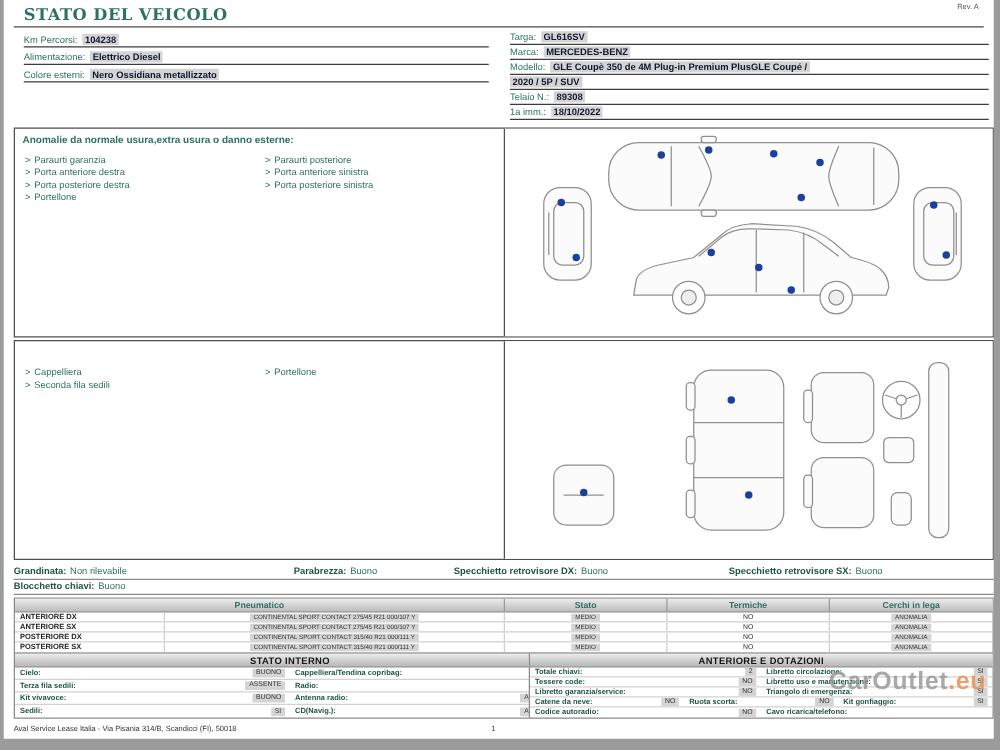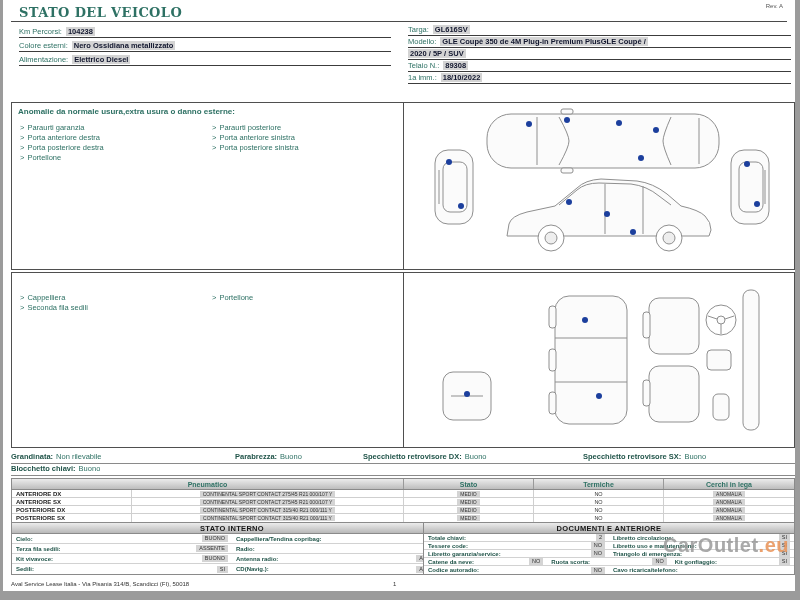--- a/index.html
+++ b/index.html
@@ -81,37 +81,41 @@
   <div class="top-rule"></div>
 
   <div class="info-left">
 
       <div class="info-row">
         <span class="ilabel">Km Percorsi:</span>
         <span class="ivalue">104238</span>
       </div>
 
       <div class="info-row">
+        <span class="ilabel">Alimentazione:</span>
+        <span class="ivalue">Elettrico Diesel</span>
+      </div>
+
+      <div class="info-row">
         <span class="ilabel">Colore esterni:</span>
         <span class="ivalue">Nero Ossidiana metallizzato</span>
       </div>
-
-      <div class="info-row">
-        <span class="ilabel">Alimentazione:</span>
-        <span class="ivalue">Elettrico Diesel</span>
-      </div>
     </div>
 
   <div class="info-right">
 
       <div class="info-row">
         <span class="ilabel">Targa:</span>
         <span class="ivalue">GL616SV</span>
       </div>
 
+      <div class="info-row">
+        <span class="ilabel">Marca:</span>
+        <span class="ivalue">MERCEDES-BENZ</span>
+      </div>
 
       <div class="info-row">
         <span class="ilabel">Modello:</span>
         <span class="ivalue">GLE Coupè 350 de 4M Plug-in Premium PlusGLE Coupé /</span>
       </div>
 
       <div class="info-row">
 
         <span class="ivalue">2020 / 5P / SUV</span>
       </div>
@@ -371,21 +375,21 @@
           </div>
           <div class="pair">
             <span class="plabel">CD(Navig.):</span>
             <span class="pvalue">ASSENTE</span>
           </div>
         </div>
       </div>
   </div>
 
   <div class="bottom-table bt-right">
-    <div class="bt-head">DOCUMENTI E ANTERIORE</div>
+    <div class="bt-head">ANTERIORE E DOTAZIONI</div>
     <div id="doc-rows">
         <div class="pair-row">
           <div class="pair">
             <span class="plabel">Totale chiavi:</span>
             <span class="pvalue">2</span>
           </div>
           <div class="pair">
             <span class="plabel">Libretto circolazione:</span>
             <span class="pvalue">SI</span>
           </div>

